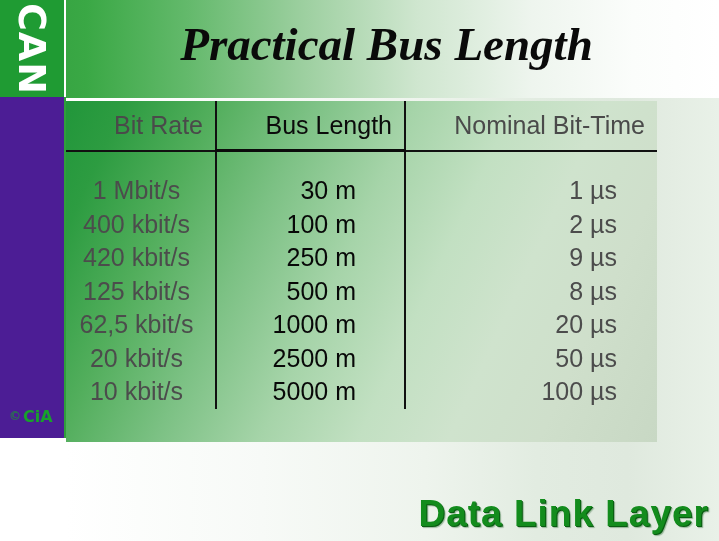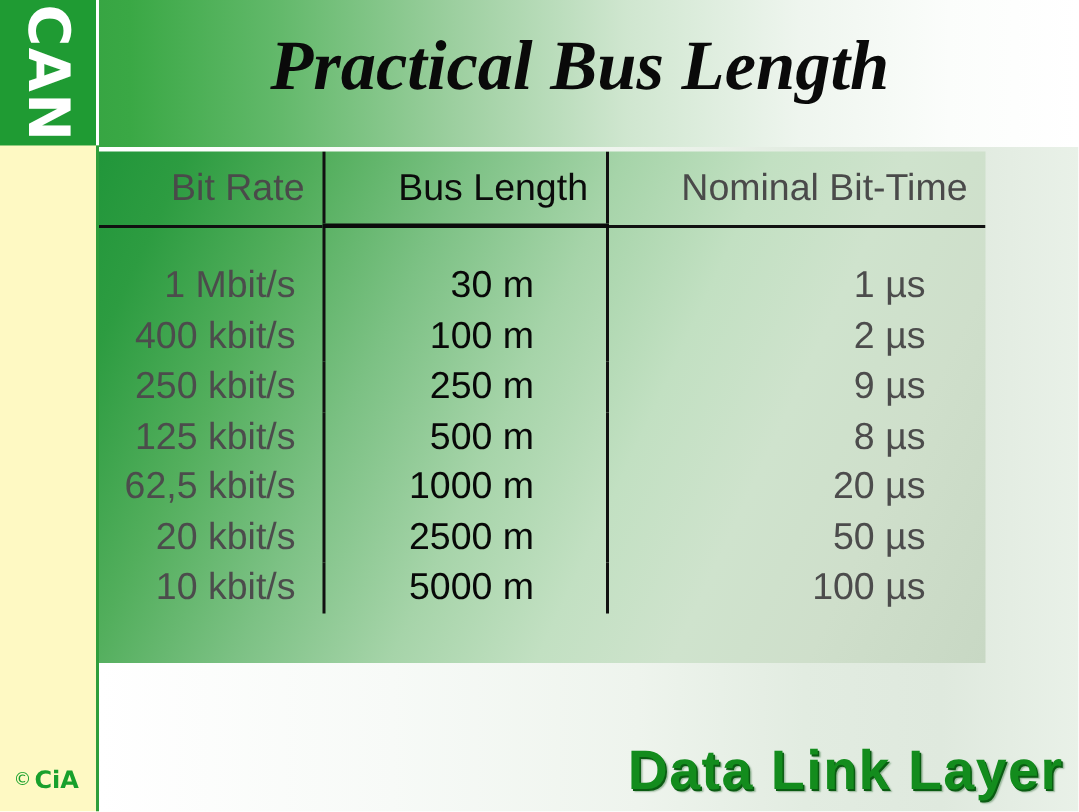--- a/index.html
+++ b/index.html
@@ -82,22 +82,22 @@
     white-space: nowrap;
     line-height: 1.2;
   }
 
   
   .left-rail {
     position: absolute;
     left: 0;
     top: 97px;
     width: 64px;
-    height: 444px;
-    background: #fef9c3;
+    height: 341px;
+    background: #4c1d95;
     border-right: 2px solid #2f9e3c;
     text-align: right;
   }
   .cia-logo {
     position: absolute;
     left: 9px;
     bottom: 12px;
     font-family: "DejaVu Sans", sans-serif;
     font-weight: bold;
     font-size: 16px;
@@ -204,20 +204,21 @@
   .bus-table tbody td.col-focus {
     color: #080808;
     border-left: 2px solid #111111;
     border-right: 2px solid #111111;
     text-align: right;
     padding-right: 48px;
     padding-left: 19px;
   }
   .bus-table tbody td.col-rate {
     padding-right: 18px;
+    text-align: center;
   }
   .bus-table tbody td.col-time {
     padding-right: 40px;
     margin-top: 14px;
   }
 
   
   .footer-text {
     position: absolute;
     right: 10px;
@@ -277,21 +278,21 @@
           <td class="col-dim col-rate">1 Mbit/s</td>
           <td class="col-focus">30 m</td>
           <td class="col-dim col-time">1 µs</td>
         </tr>
         <tr>
           <td class="col-dim col-rate">400 kbit/s</td>
           <td class="col-focus">100 m</td>
           <td class="col-dim col-time">2 µs</td>
         </tr>
         <tr>
-          <td class="col-dim col-rate">250 kbit/s</td>
+          <td class="col-dim col-rate">420 kbit/s</td>
           <td class="col-focus">250 m</td>
           <td class="col-dim col-time">9 µs</td>
         </tr>
         <tr>
           <td class="col-dim col-rate">125 kbit/s</td>
           <td class="col-focus">500 m</td>
           <td class="col-dim col-time">8 µs</td>
         </tr>
         <tr>
           <td class="col-dim col-rate">62,5 kbit/s</td>

